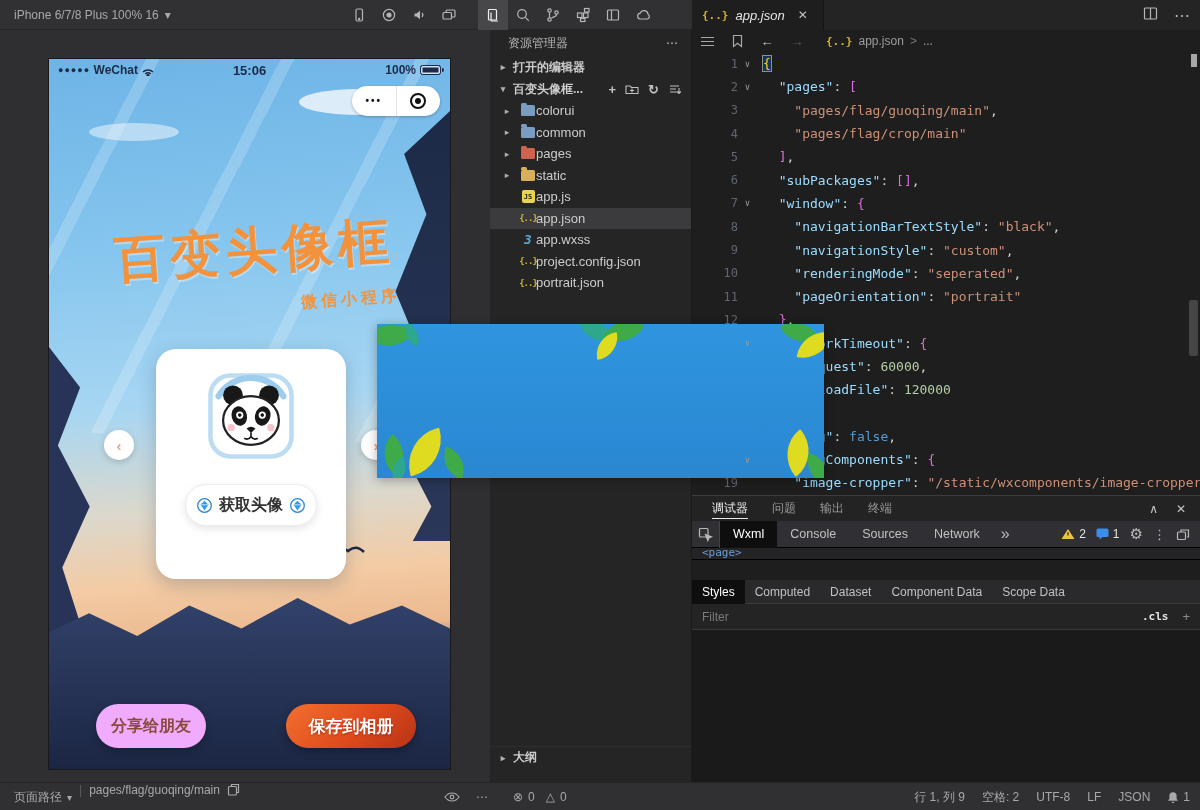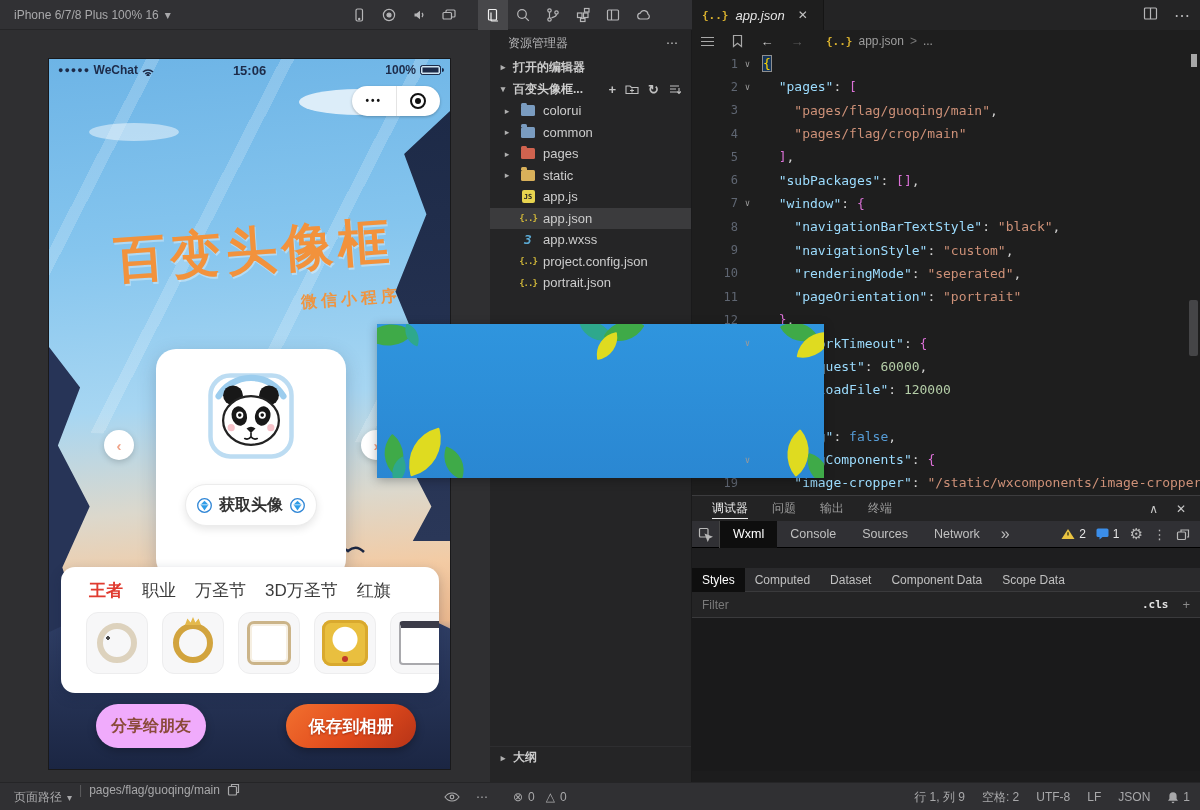--- a/index.html
+++ b/index.html
@@ -85,21 +85,21 @@
   .exp-head { height:26px; display:flex; align-items:center; padding:0 12px 0 18px; font-size:12px; color:#b6b6b8; }
   .exp-head .more { margin-left:auto; cursor:pointer; color:#c8c8c8; letter-spacing:1px; }
   .exp-section { height:22px; display:flex; align-items:center; gap:5px; padding-left:8px; font-size:12px; font-weight:bold; color:#cccccc; cursor:pointer; }
   .tri { color:#b0b0b0; font-size:9px; width:10px; text-align:center; }
   .exp-actions { margin-left:auto; display:flex; align-items:center; gap:9px; padding-right:10px; }
   .exp-actions span, .exp-actions svg { color:#c0c0c0; font-size:13px; cursor:pointer; }
   .ftree {}
   .frow { height:21.5px; display:flex; align-items:center; padding-left:30px; font-size:13px; cursor:pointer; white-space:nowrap; }
   .frow.sel { background:#3b3b3d; }
   .frow .tri { margin-left:-18px; margin-right:8px; }
-  .fico { width:16px; margin-right:7px; display:inline-flex; justify-content:center; align-items:center; flex:0 0 16px; }
+  .fico { width:16px; display:inline-flex; justify-content:center; align-items:center; flex:0 0 16px; }
   .folder { width:14px; height:11px; border-radius:1.5px; position:relative; }
   .folder::before { content:""; position:absolute; left:0; top:-2.5px; width:6px; height:3px; border-radius:1.5px 1.5px 0 0; background:inherit; }
   .f-blue { background:#7a9cc0; } .f-red { background:#d0634f; } .f-yellow { background:#d8b05a; }
   .js-badge { width:13px; height:13px; background:#e7d44f; color:#222; border-radius:2px; font:bold 7px "DejaVu Sans Mono",monospace; display:flex; align-items:center; justify-content:center; }
   .wxss-badge { color:#5aa7d0; font:bold italic 13px "DejaVu Sans Mono",monospace; }
   .json-badge { color:#cbb339; font:bold 9px "DejaVu Sans Mono",monospace; letter-spacing:-1px; }
   .outline-row { position:absolute; left:0; bottom:14px; width:100%; height:22px; display:flex; align-items:center; gap:5px; padding-left:8px; font-size:12px; font-weight:bold; border-top:1px solid #2e2e30; cursor:pointer; }
 
   
   .editor { position:absolute; left:692px; top:30px; width:508px; height:465px; background:#1e1e1e; }
@@ -333,46 +333,20 @@
         </div>
       </div>
 
       <div class="nav-chev" style="left:55px;top:371px;">
           <span>‹</span>
         </div>
       <div class="nav-chev" style="left:312px;top:371px;">
           <span>›</span>
         </div>
 
-      <div class="frames-card">
-        <div class="sim-tabs" id="sim-tabs">
-            <span class="sim-tab active">王者</span>
-            <span class="sim-tab">职业</span>
-            <span class="sim-tab">万圣节</span>
-            <span class="sim-tab">3D万圣节</span>
-            <span class="sim-tab">红旗</span>
-          </div>
-        <div class="thumb-row" id="thumb-row">
-            <div class="thumb">
-              <div class="g-ring-pearl"></div>
-            </div>
-            <div class="thumb">
-              <div class="g-ring-gold"></div>
-            </div>
-            <div class="thumb">
-              <div class="g-frame-square"></div>
-            </div>
-            <div class="thumb">
-              <div class="g-frame-gold"></div>
-            </div>
-            <div class="thumb">
-              <div class="g-frame-square2"></div>
-            </div>
-          </div>
-      </div>
 
       <div class="share-btn">分享给朋友</div>
       <div class="save-btn">保存到相册</div>
     </div>
   </div>
 
   <div class="explorer">
     <div class="exp-head">
       <span>资源管理器</span>
       <span class="more">⋯</span>
@@ -624,20 +598,23 @@
             </svg>
           <span>1</span>
         </span>
         <span class="gear">⚙</span>
         <span class="dotsv">⋮</span>
         <svg width="14" height="13" style="stroke:#b8b8b8;fill:none;stroke-width:1.2">
             <rect x="1.5" y="4" width="8" height="7.5" rx="1"></rect>
             <path d="M5 4V2h7.5v7H11"></path>
           </svg>
       </span>
+    </div>
+    <div class="wxml-strip">
+      <span class="el">&lt;page&gt;</span>
     </div>
     <div class="dbg-gap"></div>
     <div class="styles-bar" id="st-tabs">
         <span class="st-tab active">Styles</span>
         <span class="st-tab">Computed</span>
         <span class="st-tab">Dataset</span>
         <span class="st-tab">Component Data</span>
         <span class="st-tab">Scope Data</span>
       </div>
     <div class="filter-row">

